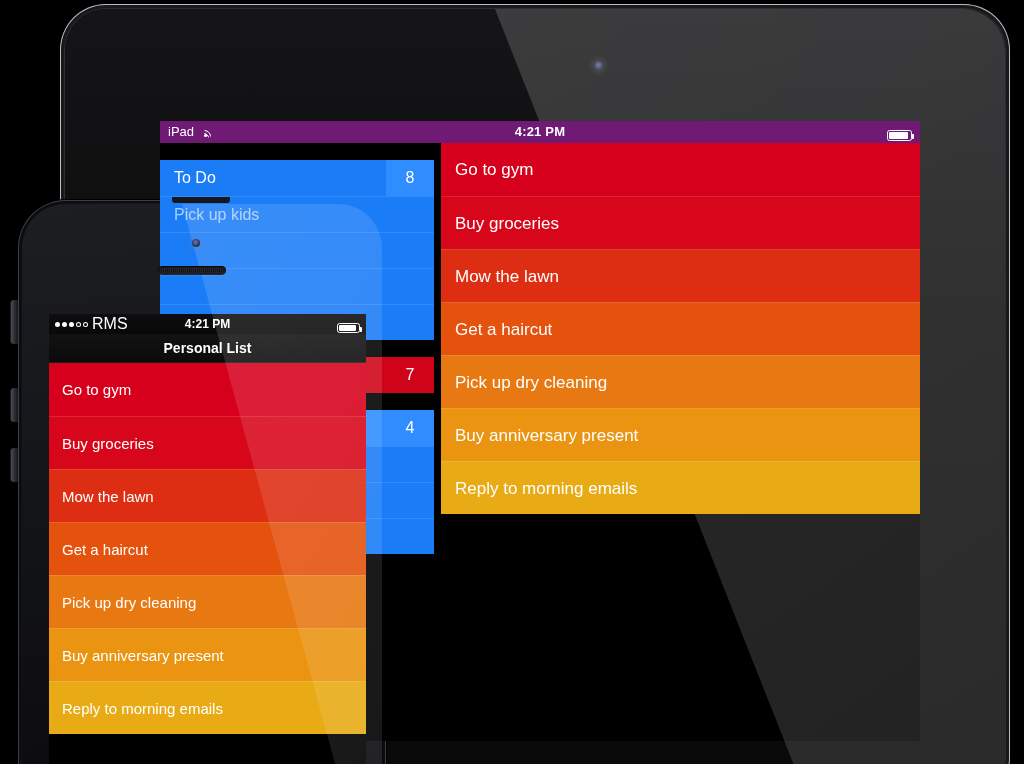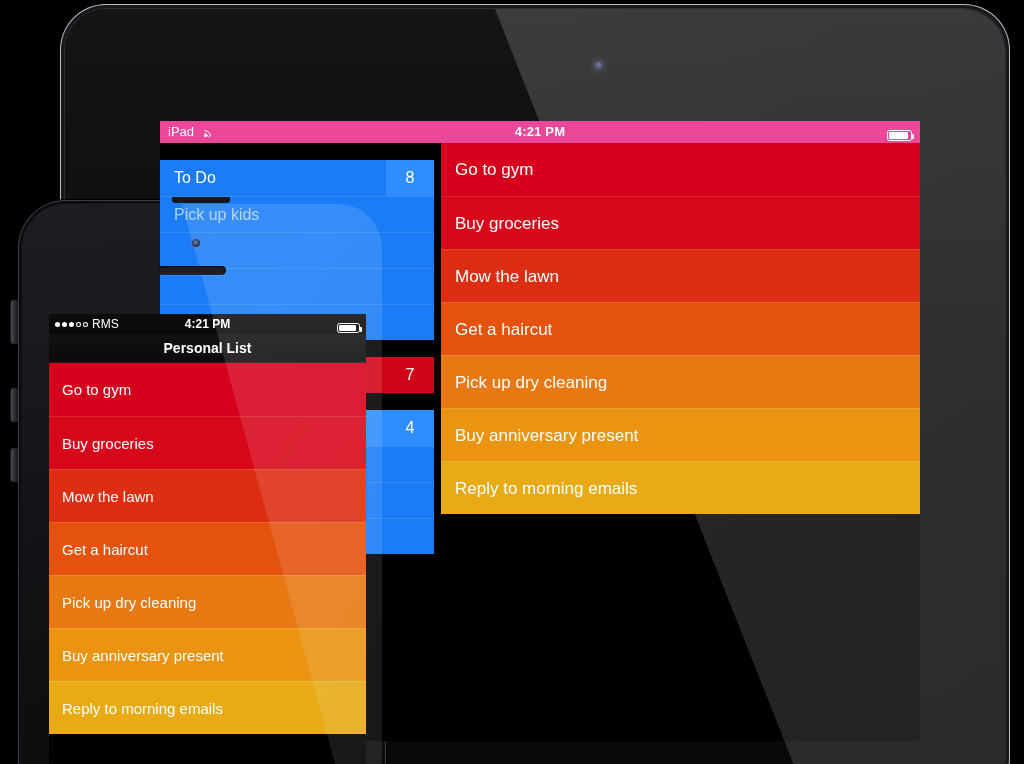--- a/index.html
+++ b/index.html
@@ -73,21 +73,21 @@
     clip-path: polygon(430px 0px, 1200px 0px, 1200px 860px, 770px 860px);
     pointer-events: none;
   }
 
   
   .ipad-status {
     position: absolute;
     left: 0; top: 0;
     width: 760px;
     height: 22px;
-    background: #ec4899;
+    background: #701a75;
     color: #fff;
     font-size: 13px;
     line-height: 22px;
     z-index: 3;
   }
   .ipad-status .left {
     position: absolute; left: 8px; top: 0;
     display: flex; align-items: center; gap: 5px;
   }
   .ipad-status .center {
@@ -290,21 +290,21 @@
     position: relative;
     height: 20px;
     background: linear-gradient(180deg, #0d0d0f, #090909);
     color: #fff;
     font-size: 12px;
     line-height: 20px;
   }
   .ip-status .left {
     position: absolute; left: 6px; top: 0;
     display: flex; align-items: center; gap: 4px;
-    font-size: 12px;
+    font-size: 16px;
   }
   .ip-status .center {
     position: absolute; left: 0; right: 0;
     text-align: center; font-weight: bold;
   }
   .ip-status .right { position: absolute; right: 6px; top: 5px; }
   .dots { display: inline-flex; gap: 2px; align-items: center; }
   .dots b {
     width: 5px; height: 5px; border-radius: 50%;
     background: #fff; display: inline-block;

